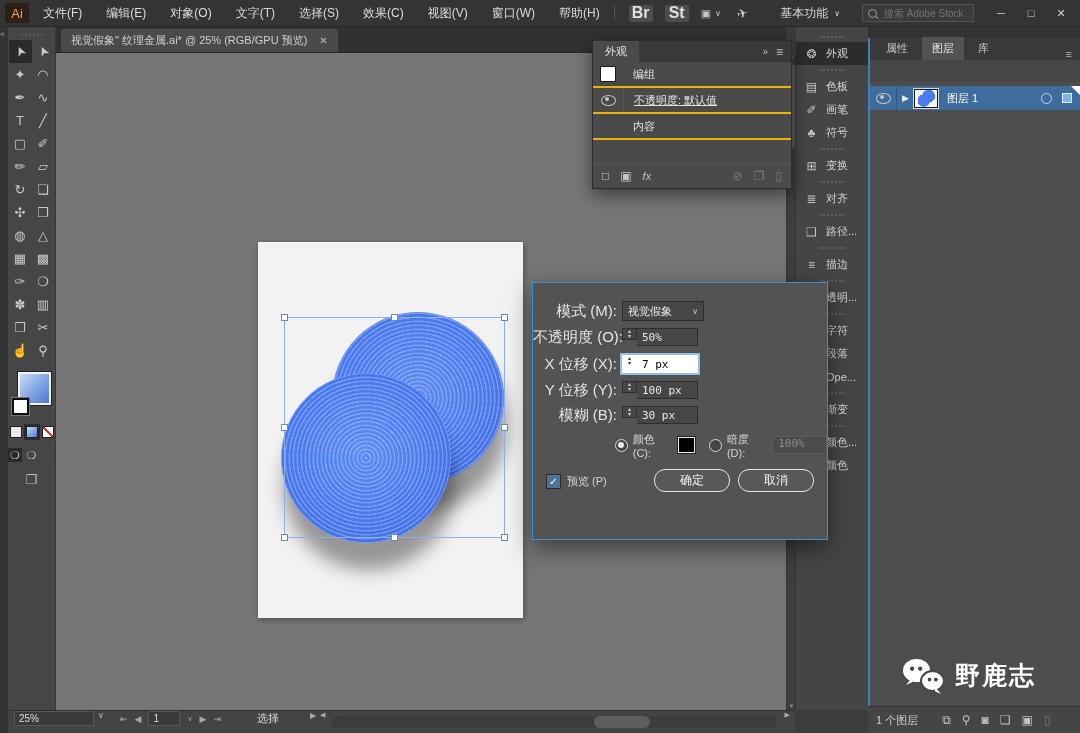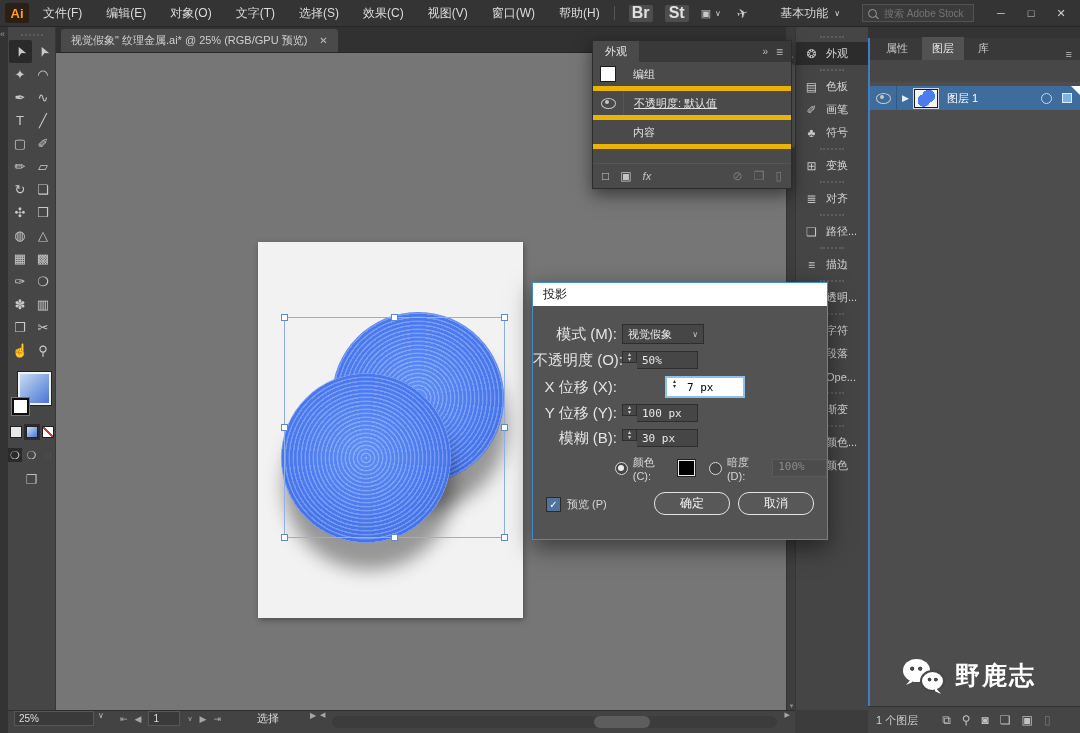--- a/index.html
+++ b/index.html
@@ -1,21 +1,21 @@
 <!DOCTYPE html>
 <html><head>
 <meta charset="utf-8">
 <style>
   html,body{margin:0;padding:0;background:#2e2e2e;}
   #app{position:relative;width:1080px;height:733px;overflow:hidden;background:#3c3c3c;
        font-family:"Liberation Sans",sans-serif;color:#d6d6d6;font-size:12px;}
   
   .titlebar{position:absolute;left:0;top:0;width:1080px;height:26px;background:#343434;
             border-bottom:1px solid #262626;display:flex;align-items:center;z-index:40;}
-  .ai-logo{width:24px;height:20px;margin:0 8px 0 5px;background:#2b2013;color:#ff9c33;font-weight:bold;
+  .ai-logo{width:24px;height:20px;margin:0 8px 0 5px;background:#2b2013;color:#ff9c33;font-weight:normal;
            font-size:13px;display:flex;align-items:center;justify-content:center;border-radius:2px;}
   .menus{display:flex;gap:24px;margin-left:6px;}
   .menu-item{color:#dcdcdc;font-size:12px;cursor:default;white-space:nowrap;}
   .tb-sep{width:1px;height:14px;background:#555;margin:0 14px;}
   .badge{min-width:20px;height:17px;background:#4d4d4d;color:#e0e0e0;font-size:16px;font-weight:bold;
          display:flex;align-items:center;justify-content:center;border-radius:2px;margin-right:12px;padding:0 2px;}
   .arrange{display:flex;align-items:center;gap:4px;color:#c9c9c9;margin-right:16px;font-size:11px;}
   .send{color:#c9c9c9;font-size:13px;transform:rotate(-15deg);}
   .workspace{margin-left:auto;display:flex;align-items:center;gap:6px;color:#d8d8d8;font-size:12px;}
   .searchbox{width:100px;height:16px;background:#3b3b3b;border:1px solid #525252;margin:0 14px 0 22px;
@@ -72,21 +72,21 @@
   .h-bl{left:-4px;bottom:-4px;} .h-bm{left:calc(50% - 4px);bottom:-4px;} .h-br{right:-4px;bottom:-4px;}
   .vscroll{position:absolute;left:786px;top:52px;width:9px;height:658px;background:#3e3e3e;border-left:1px solid #343434;z-index:2;}
   .vscroll .ar{position:absolute;left:0;width:9px;text-align:center;font-size:6px;color:#8a8a8a;}
   .vthumb{position:absolute;left:1px;width:7px;top:12px;height:84px;background:#5a5a5a;border-radius:4px;}
   
   .ap{position:absolute;left:592px;top:40px;width:198px;height:147px;background:#4a4a4a;border:1px solid #2c2c2c;
       box-shadow:0 6px 16px rgba(0,0,0,.5);z-index:20;}
   .ap-head{height:21px;background:#393939;display:flex;align-items:center;}
   .ap-tab{background:#4a4a4a;height:21px;padding:0 12px;display:flex;align-items:center;font-size:11px;color:#e4e4e4;}
   .ap-hicons{margin-left:auto;display:flex;gap:8px;padding-right:8px;color:#bdbdbd;font-size:10px;align-items:center;}
-  .ap-row{height:24px;border-bottom:5px solid #eab308;display:flex;align-items:center;font-size:11px;color:#e2e2e2;}
+  .ap-row{height:24px;border-bottom:2px solid #eab308;display:flex;align-items:center;font-size:11px;color:#e2e2e2;}
   .ap-gutter{width:30px;display:flex;justify-content:center;align-items:center;flex:none;}
   .ap-swatch{width:14px;height:14px;background:#fff;border:1px solid #1f1f1f;}
   .ap-label{margin-left:10px;}
   .ap-underline{text-decoration:underline;}
   .eye{width:13px;height:9px;border:1px solid #c6c6c6;border-radius:50%;position:relative;}
   .eye::after{content:"";position:absolute;width:4px;height:4px;border-radius:50%;background:#c6c6c6;top:1.5px;left:3.5px;}
   .ap-foot{position:absolute;bottom:0;left:0;right:0;height:24px;border-top:1px solid #565656;display:flex;
            align-items:center;padding:0 9px;gap:11px;font-size:12px;color:#c4c4c4;}
   .ap-foot .dim{color:#7b7b7b;}
   .fx{font-style:italic;font-size:11px;}
@@ -382,21 +382,20 @@
         <span>□</span>
         <span>▣</span>
         <span class="fx ">fx</span>
         <span class="dim" style="margin-left: auto;">⊘</span>
         <span class="dim">❐</span>
         <span class="dim">▯</span>
       </div>
   </div>
 
   <div class="dlg">
-    <div class="dlg-title">投影</div>
     <div class="dlg-body" id="dlg-body">
       <div class="dlg-row" style="top:152px">
         <span style="width:88px"></span>
         <span class="radio on"></span>
         <span style="font-size:11px;margin:0 5px">颜色 (C):</span>
         <span class="swatch-black"></span>
         <span class="radio" style="margin-left:14px"></span>
         <span style="font-size:11px;margin:0 5px">暗度 (D):</span>
         <span class="fld-dim">100%</span>
       </div>
@@ -417,21 +416,21 @@
         <div class="dlg-row" style="top: 44px;">
           <span class="dlg-label">不透明度 (O):</span>
           <div class="spinwrap">
             <div class="spin">
               <span>▴</span>
               <span>▾</span>
             </div>
             <input class="fld" value="50%" style="">
           </div>
         </div>
-        <div class="dlg-row" style="top: 71px; gap: 45px;">
+        <div class="dlg-row" style="top: 71px;">
           <span class="dlg-label">X 位移 (X):</span>
           <div class="spinwrap focus">
             <div class="spin">
               <span>▴</span>
               <span>▾</span>
             </div>
             <input class="fld" value="7 px" style="">
           </div>
         </div>
         <div class="dlg-row" style="top: 97px;">

